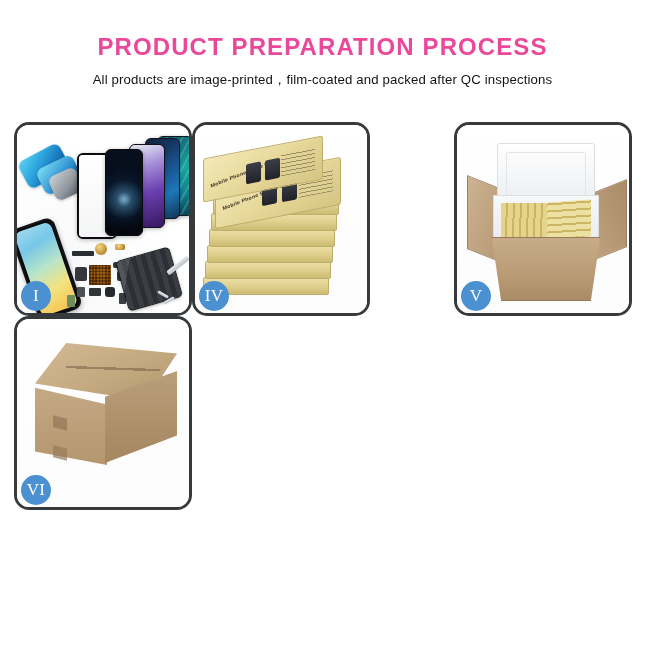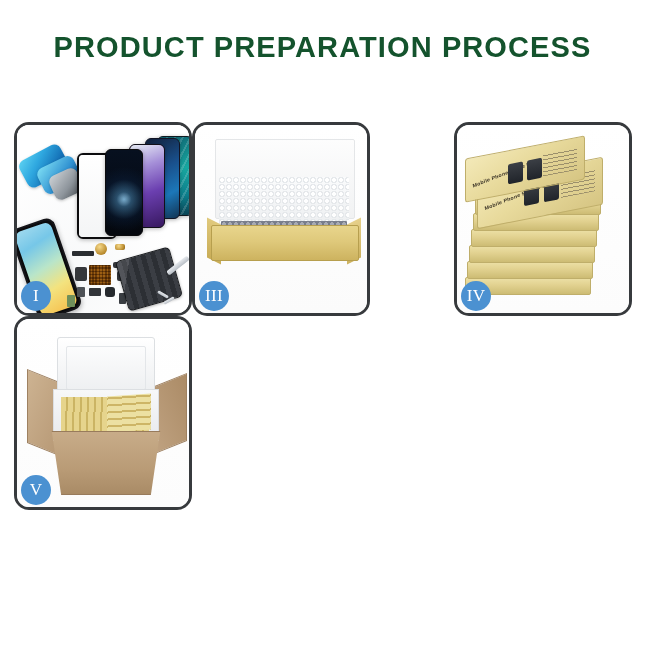--- a/index.html
+++ b/index.html
@@ -10,24 +10,24 @@
     width: 645px; height: 645px;
     font-family: "Liberation Sans", sans-serif;
     overflow: hidden;
     position: relative;
   }
 
   
   #header { padding-top: 30px; text-align: center; }
   #title {
     font-family: "Liberation Sans", sans-serif;
-    font-size: 29px;
+    font-size: 24px;
     font-weight: bold;
     letter-spacing: 1.1px;
-    color: #14532d;
+    color: #ec4899;
     line-height: 34px;
     white-space: nowrap;
   }
   #subtitle {
     font-family: "Liberation Sans", sans-serif;
     font-size: 13.2px;
     color: #141414;
     margin-top: 7px;
     letter-spacing: 0.15px;
     white-space: nowrap;
@@ -375,20 +375,21 @@
   .p6 .tape2 {
     position: absolute; left: 36px; top: 128px; width: 14px; height: 12px;
     background: rgba(150,122,90,.7); transform: skewY(14deg);
   }
 </style>
 </head>
 <body>
 
 <div id="header">
   <div id="title">PRODUCT PREPARATION PROCESS</div>
+  <div id="subtitle">All products are image-printed，film-coated and packed after QC inspections</div>
 </div>
 
 <div id="grid">
 
   <div class="panel p1">
     <div class="photo">
       <div class="pcover a"></div>
       <div class="pcover b"></div>
       <div class="pcover c"></div>
 
@@ -426,31 +427,20 @@
       <div class="part" style="left:102px;top:168px;width:7px;height:11px;background:#3a3e43;"></div>
       <div class="backplate"></div>
       <div class="tool" style="left:148px;top:138px;width:26px;height:5px;transform:rotate(-38deg);"></div>
       <div class="tool" style="left:140px;top:168px;width:12px;height:3px;transform:rotate(30deg);"></div>
       <div class="tool" style="left:146px;top:174px;width:12px;height:3px;transform:rotate(-30deg);"></div>
     </div>
     <div class="badge">I</div>
   </div>
 
 
-  <div class="panel p3">
-    <div class="photo">
-      <div class="lidback"></div>
-      <div class="foam"></div>
-      <div class="lidflapL"></div>
-      <div class="lidflapR"></div>
-      <div class="darkwrap"></div>
-      <div class="boxbody"></div>
-    </div>
-    <div class="badge">III</div>
-  </div>
 
   <div class="panel p4">
     <div class="photo">
       <div class="kbox" style="left:8px;top:152px;"></div>
       <div class="kbox" style="left:10px;top:136px;"></div>
       <div class="kbox" style="left:12px;top:120px;"></div>
       <div class="kbox" style="left:14px;top:104px;"></div>
       <div class="kbox" style="left:16px;top:88px;"></div>
       <div class="kbox" style="left:18px;top:72px;"></div>
 
@@ -477,14 +467,25 @@
       <div class="flapR"></div>
       <div class="foamlid"></div>
       <div class="foamtray"></div>
       <div class="innerboxes"></div>
       <div class="innerboxes2"></div>
       <div class="cartonfront"></div>
     </div>
     <div class="badge">V</div>
   </div>
 
+  <div class="panel p6">
+    <div class="photo">
+      <div class="topface"></div>
+      <div class="seam"></div>
+      <div class="frontface"></div>
+      <div class="sideface"></div>
+      <div class="tape1"></div>
+      <div class="tape2"></div>
+    </div>
+    <div class="badge">VI</div>
+  </div>
 
 </div>
 
 </body></html>

